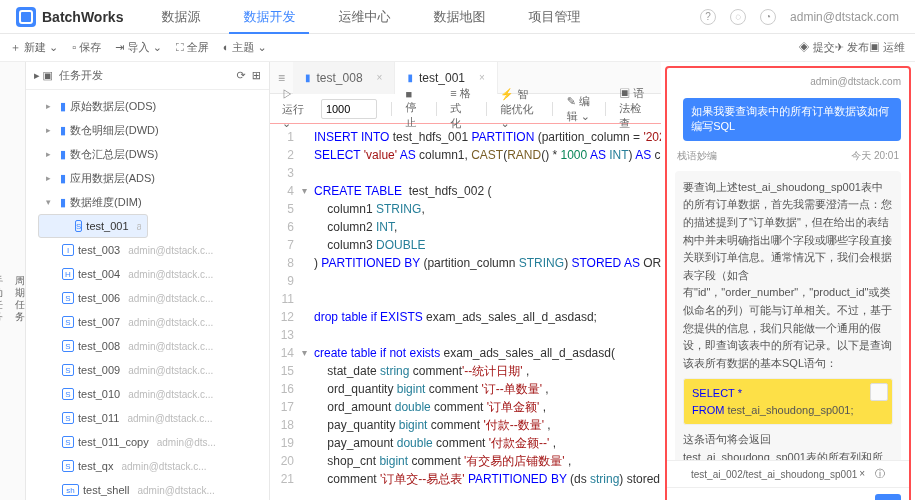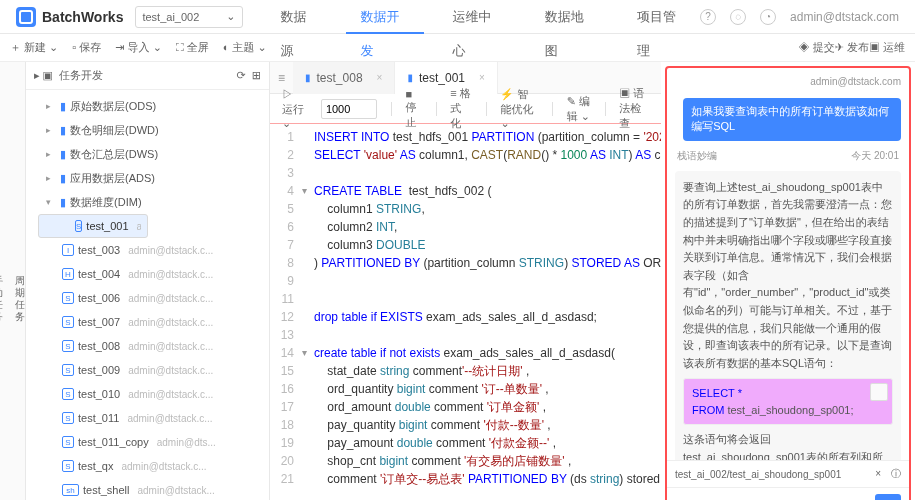--- a/index.html
+++ b/index.html
@@ -40,40 +40,36 @@
 .ln .num{width:32px;text-align:right;padding-right:8px;color:#bbb;user-select:none;flex-shrink:0}
 .ln .fold{width:12px;color:#999;font-size:10px;flex-shrink:0}
 .ln pre{margin:0;white-space:pre;font-family:inherit}
 .kw{color:#0000ff}.str{color:#a31515}.num2{color:#098658}.fn{color:#795e26}.typ{color:#267f99}
 .chat{width:246px;border:2px solid #ff4d4f;border-radius:4px;margin:4px;display:flex;flex-direction:column;font-size:11px}
 .chat-hd{height:26px;display:flex;align-items:center;justify-content:flex-end;padding:0 8px;color:#999;font-size:10px}
 .bubble-u{background:#3f87ff;color:#fff;border-radius:4px;padding:6px 8px;margin:4px 8px 4px auto;max-width:90%;font-size:11px;line-height:1.4}
 .chat-name{display:flex;justify-content:space-between;padding:4px 10px;color:#999;font-size:10px}
 .chat-bd{flex:1;overflow-y:auto;padding:4px 8px}
 .msg{background:#f7f7f7;border-radius:4px;padding:8px;margin-bottom:8px;line-height:1.6;color:#555;font-size:11px}
-.codebox{background:#f0abfc;border:1px solid #eee;border-radius:3px;padding:6px 8px;margin:6px 0;font-family:Consolas,monospace;font-size:11px;line-height:1.5;position:relative}
+.codebox{background:#fde047;border:1px solid #eee;border-radius:3px;padding:6px 8px;margin:6px 0;font-family:Consolas,monospace;font-size:11px;line-height:1.5;position:relative}
 .codebox .cp{position:absolute;right:4px;top:4px;width:18px;height:18px;border:1px solid #ddd;border-radius:2px;background:#fafafa}
-.chat-path{padding:6px 8px;border-top:1px solid #eee;display:flex;align-items:center;justify-content:space-between;color:#666;font-size:10px}
+.chat-path{padding:6px 24px;border-top:1px solid #eee;display:flex;align-items:center;justify-content:space-between;color:#666;font-size:10px}
 .chat-in{padding:6px 8px;border-top:1px solid #eee;display:flex;align-items:center;gap:6px}
 .chat-in input{flex:1;border:none;outline:none;font-size:11px;color:#999}
 .chat-in .send{width:26px;height:22px;background:#3f87ff;border-radius:3px;display:flex;align-items:center;justify-content:center;color:#fff}
 .subtop{height:28px;display:flex;align-items:center;padding:0 10px;border-bottom:1px solid #eee;gap:14px;font-size:11px;color:#666}
 .subtop .r{margin-left:auto;display:flex;}
 </style>
 </head>
 <body>
 
 <div class="top">
   <div class="logo">
     <div class="logo-ico"></div>
     <span>BatchWorks</span>
-  </div>
-  <div class="sel">
-    <span>test_ai_002</span>
-      <span>⌄</span>
   </div>
   <div class="nav" id="nav">
       <span>数据源</span>
       <span class="act">数据开发</span>
       <span>运维中心</span>
       <span>数据地图</span>
       <span>项目管理</span>
     </div>
   <div class="tr">
     <span class="ico">?</span>

